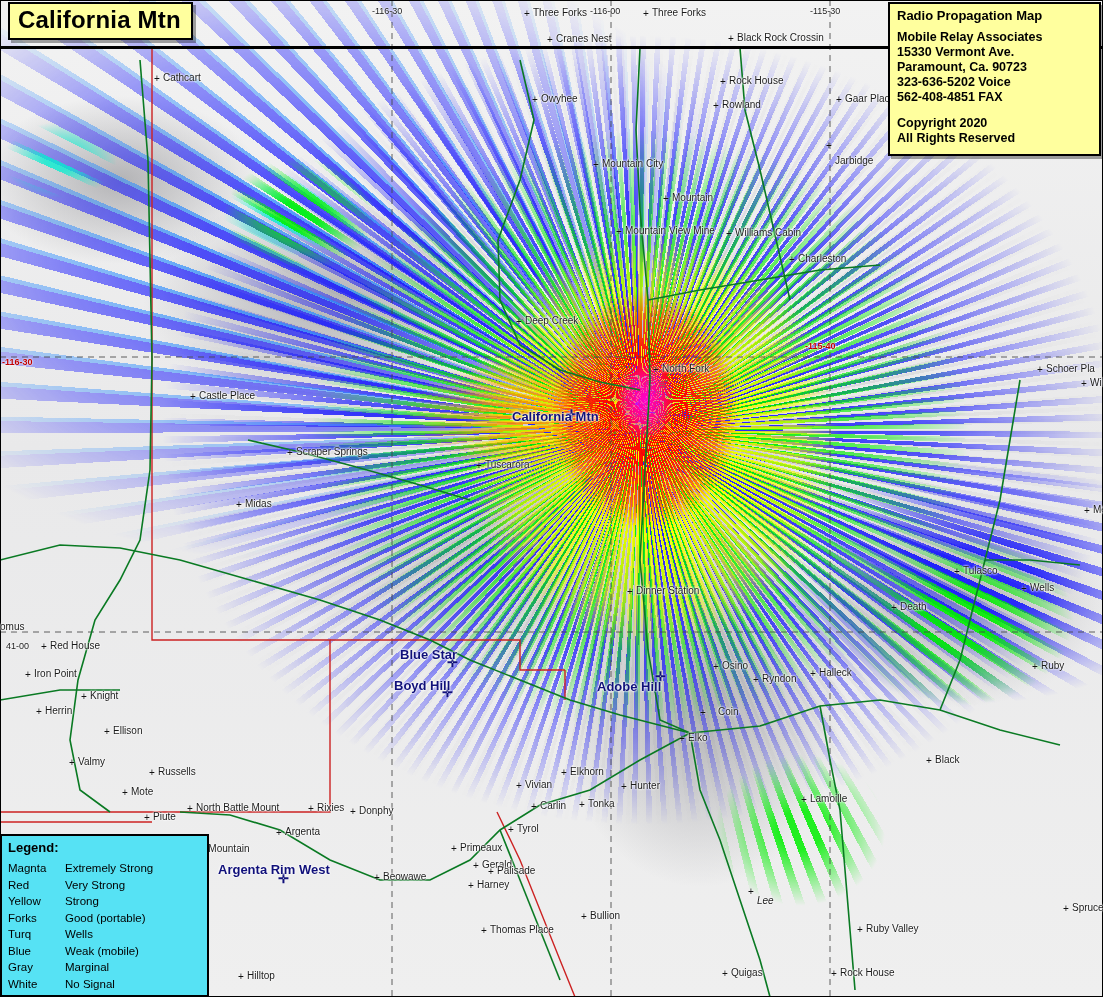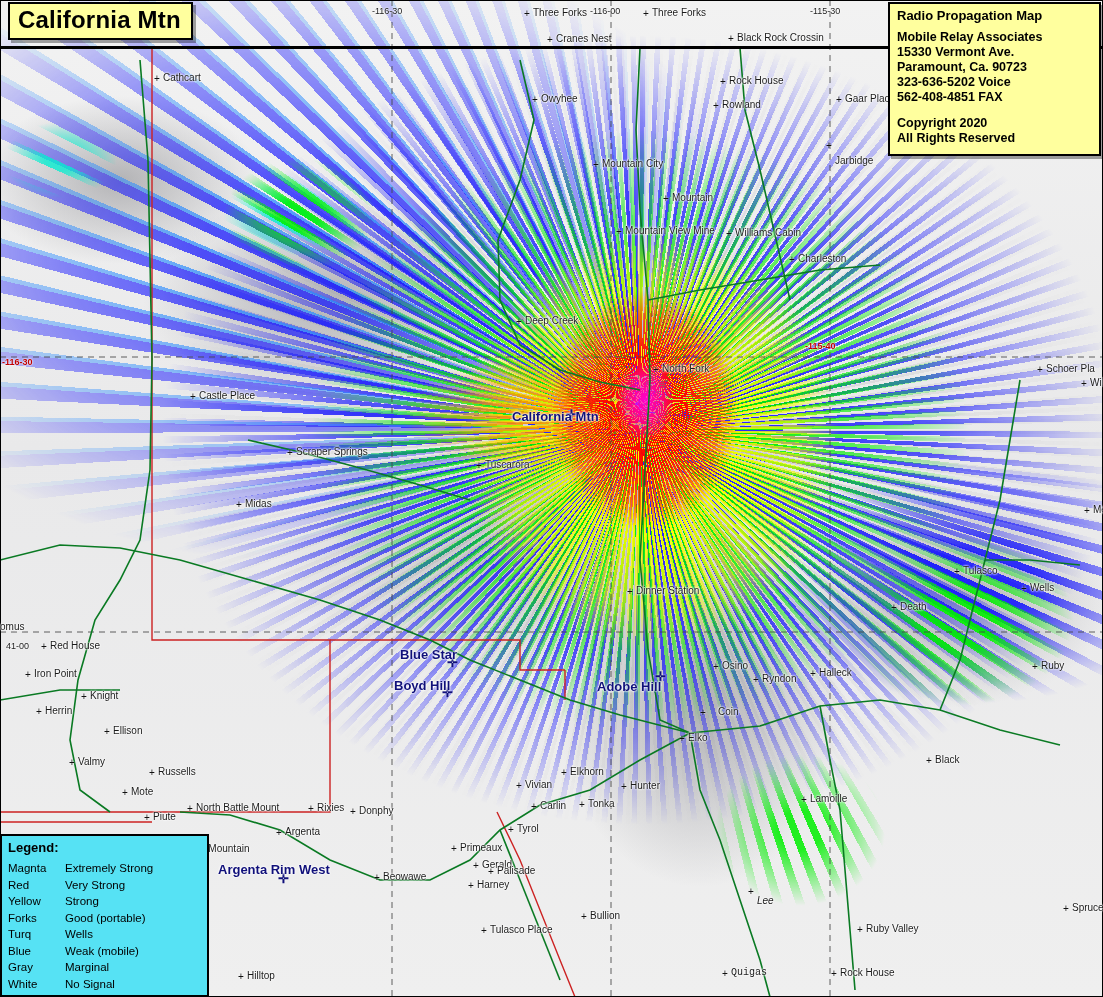--- a/index.html
+++ b/index.html
@@ -417,25 +417,25 @@
       <div class="lbl" style="left: 477px; top: 880px;">Harney</div>
       <div class="plus" style="left: 468px; top: 881px;">+</div>
       <div class="lbl" style="left: 757px; top: 896px; font-style: italic;">Lee</div>
       <div class="plus" style="left: 748px; top: 887px;">+</div>
       <div class="lbl" style="left: 1072px; top: 903px;">Spruce</div>
       <div class="plus" style="left: 1063px; top: 904px;">+</div>
       <div class="lbl" style="left: 590px; top: 911px;">Bullion</div>
       <div class="plus" style="left: 581px; top: 912px;">+</div>
       <div class="lbl" style="left: 866px; top: 924px;">Ruby Valley</div>
       <div class="plus" style="left: 857px; top: 925px;">+</div>
-      <div class="lbl" style="left: 490px; top: 925px;">Tulasco Place</div>
+      <div class="lbl" style="left: 490px; top: 925px;">Thomas Place</div>
       <div class="plus" style="left: 481px; top: 926px;">+</div>
       <div class="lbl" style="left: 247px; top: 971px;">Hilltop</div>
       <div class="plus" style="left: 238px; top: 972px;">+</div>
-      <div class="lbl" style="left: 731px; top: 968px; font-family: Liberation Mono, monospace;">Quigas</div>
+      <div class="lbl" style="left: 731px; top: 968px;">Quigas</div>
       <div class="plus" style="left: 722px; top: 969px;">+</div>
       <div class="lbl" style="left: 840px; top: 968px;">Rock House</div>
       <div class="plus" style="left: 831px; top: 969px;">+</div>
     </div>
   <div id="site-label-layer">
       <div class="lbl big" style="left: 512px; top: 412px;">California Mtn</div>
       <div class="lbl big" style="left: 400px; top: 650px;">Blue Star</div>
       <div class="lbl big" style="left: 394px; top: 681px;">Boyd Hill</div>
       <div class="lbl big" style="left: 597px; top: 682px;">Adobe Hill</div>
       <div class="lbl big" style="left: 218px; top: 865px;">Argenta Rim West</div>

